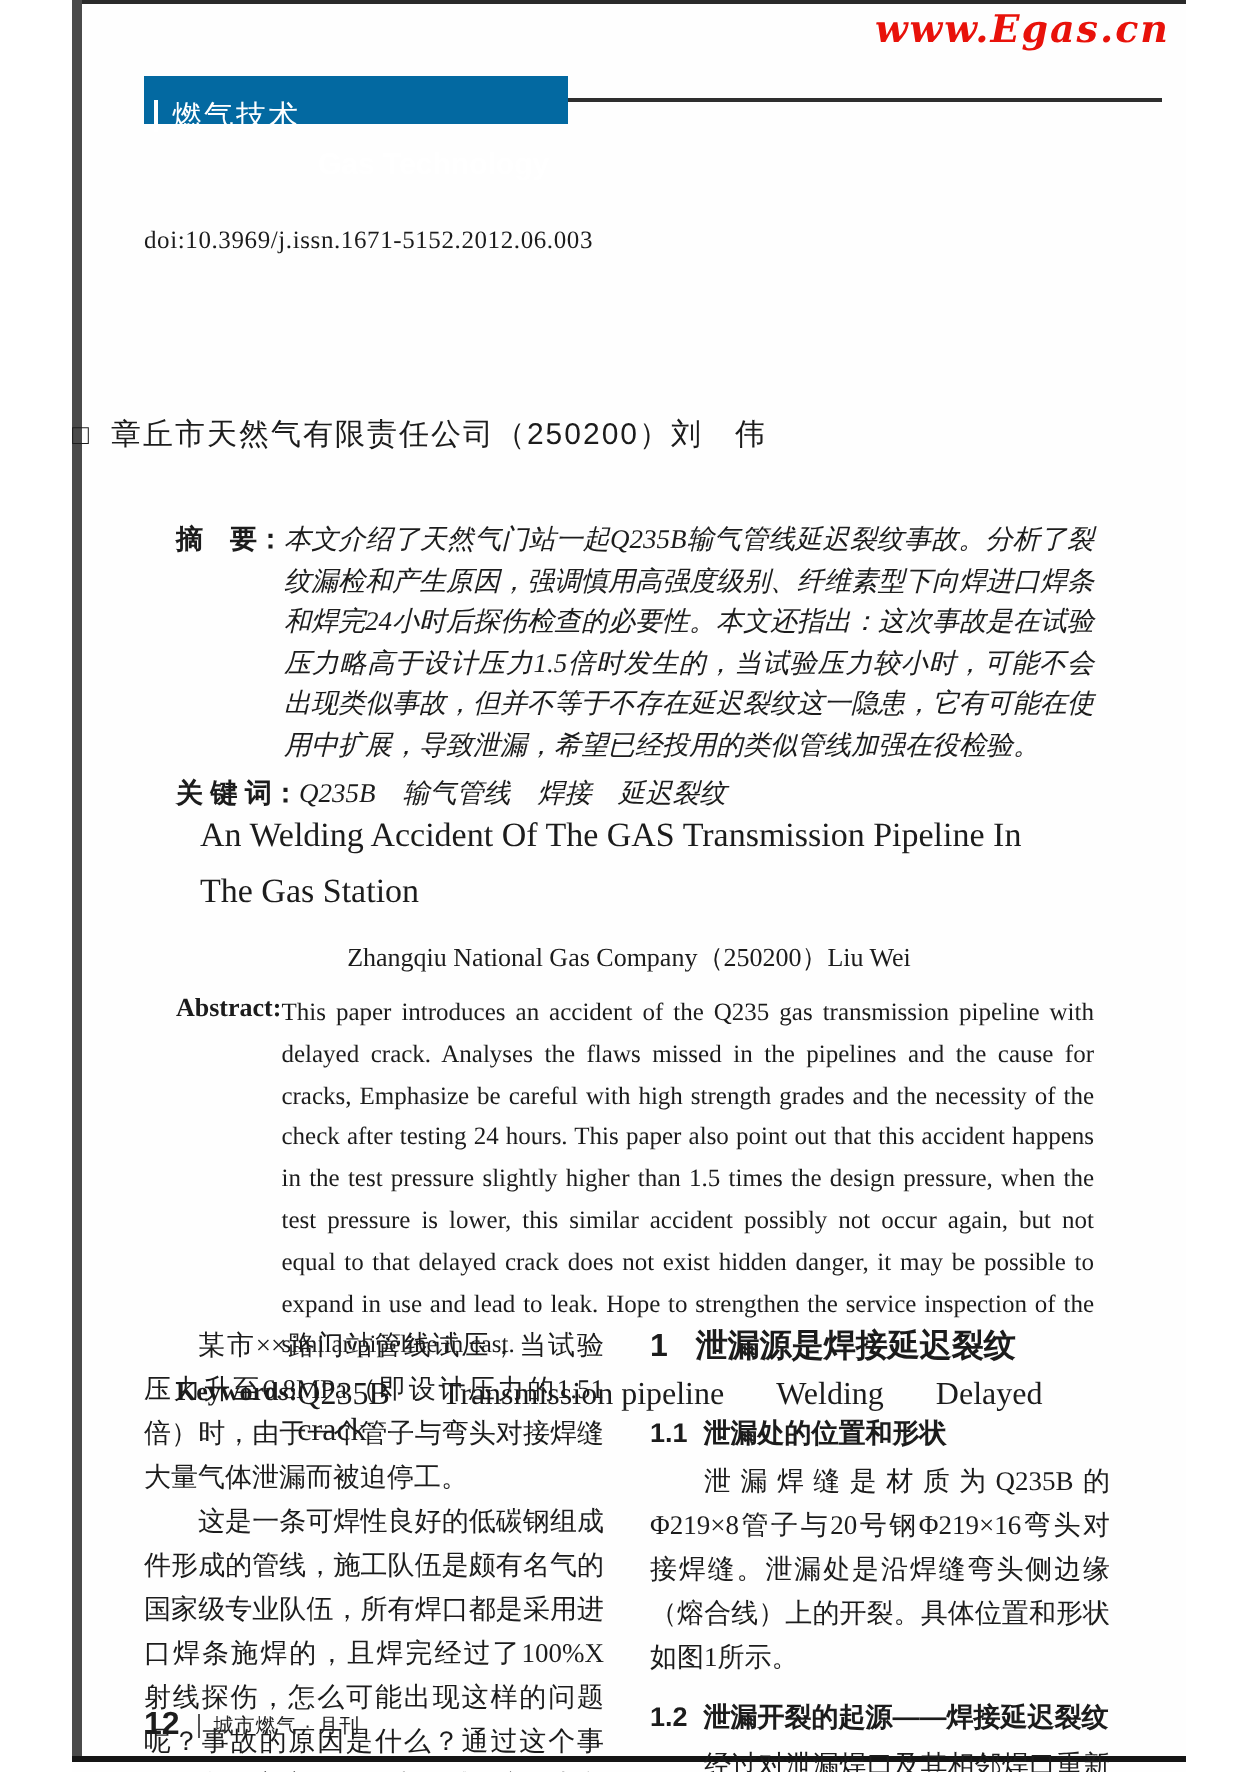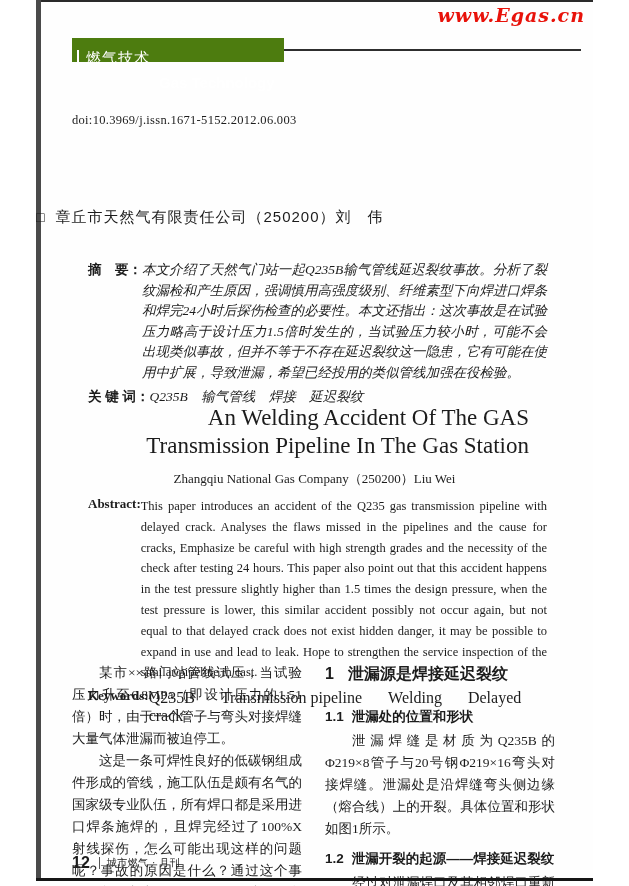--- a/index.html
+++ b/index.html
@@ -26,21 +26,21 @@
     font-style: italic; font-weight: bold;
     font-size: 19px; letter-spacing: 1px;
     color: #e8120a;
   }
 
   .header-row {
     position: absolute; top: 38px; left: 36px; right: 12px;
     display: flex; align-items: center;
   }
   .badge {
-    background: #4d7c0f; color: #fff;
+    background: #0369a1; color: #fff;
     display: flex; align-items: center;
     height: 24px; padding: 16px 9px 0 5px;
     white-space: nowrap;
   }
   .badge .inset-line { width: 2px; height: 16px; background: #fff; margin-right: 7px; }
   .badge .cn { font-family: "Liberation Sans", sans-serif; font-size: 15px; letter-spacing: 1px; }
   .badge .en { font-family: "Liberation Sans", sans-serif; font-size: 15px; font-weight: bold; margin-left: 9px; letter-spacing: 0px; margin-top: 48px; }
   .header-rule { flex: 1; height: 2px; background: #2e2e2e; }
 
   .doi {
@@ -76,22 +76,22 @@
     flex: 1; margin-left: 0px;
     font-style: italic;
     font-size: 13.5px; line-height: 20.5px;
     text-align: justify;
   }
   .cn-keywords-row { margin-top: 4px; }
   .cn-kw-text { flex: 1; font-style: italic; font-size: 13.5px; padding-top: 1px; }
 
   .title-en {
     position: absolute; top: 404px; left: 64px; right: 64px;
-    text-align: right;
-    font-size: 23px; line-height: 28px;
+    text-align: left;
+    font-size: 17px; line-height: 28px;
     font-family: "Liberation Serif", serif;
   }
   .author-en {
     position: absolute; top: 470px; left: 0; right: 0;
     text-align: center; font-size: 13px;
   }
 
   .en-abstract-block {
     position: absolute; top: 496px; left: 52px; right: 46px;
   }

